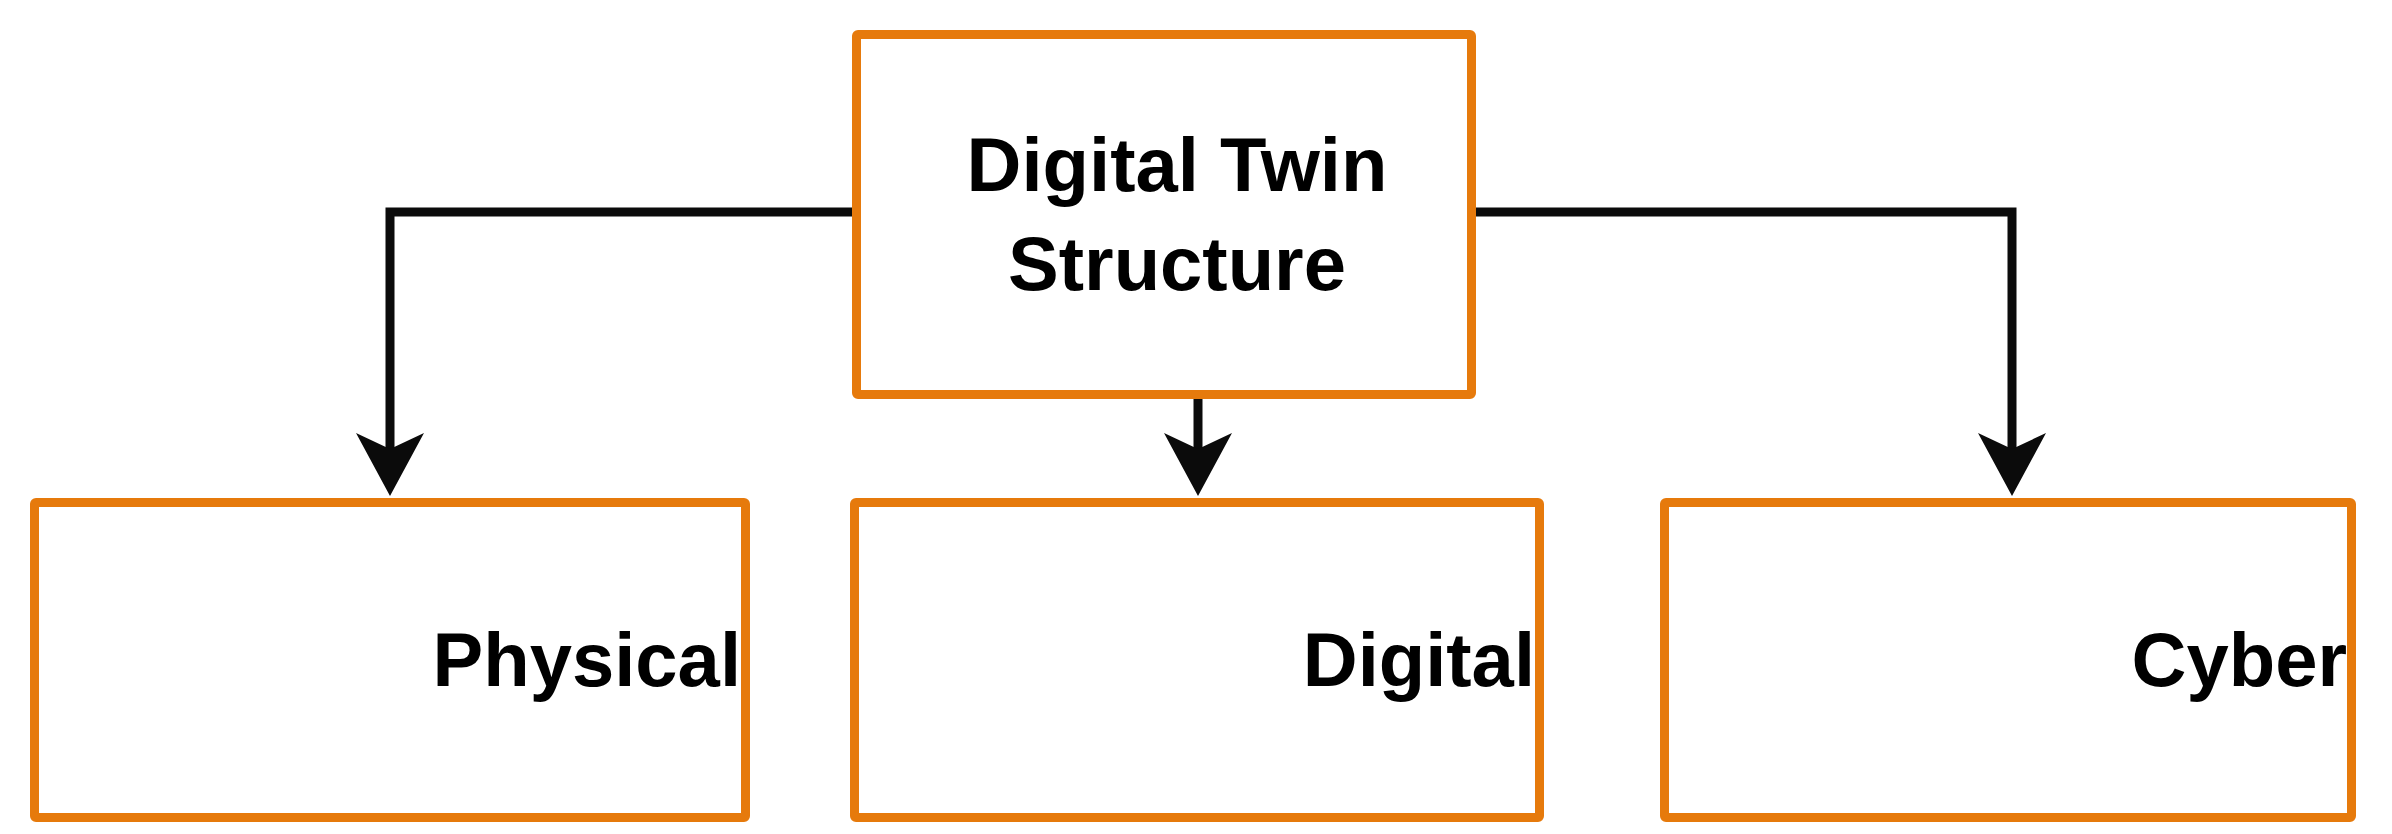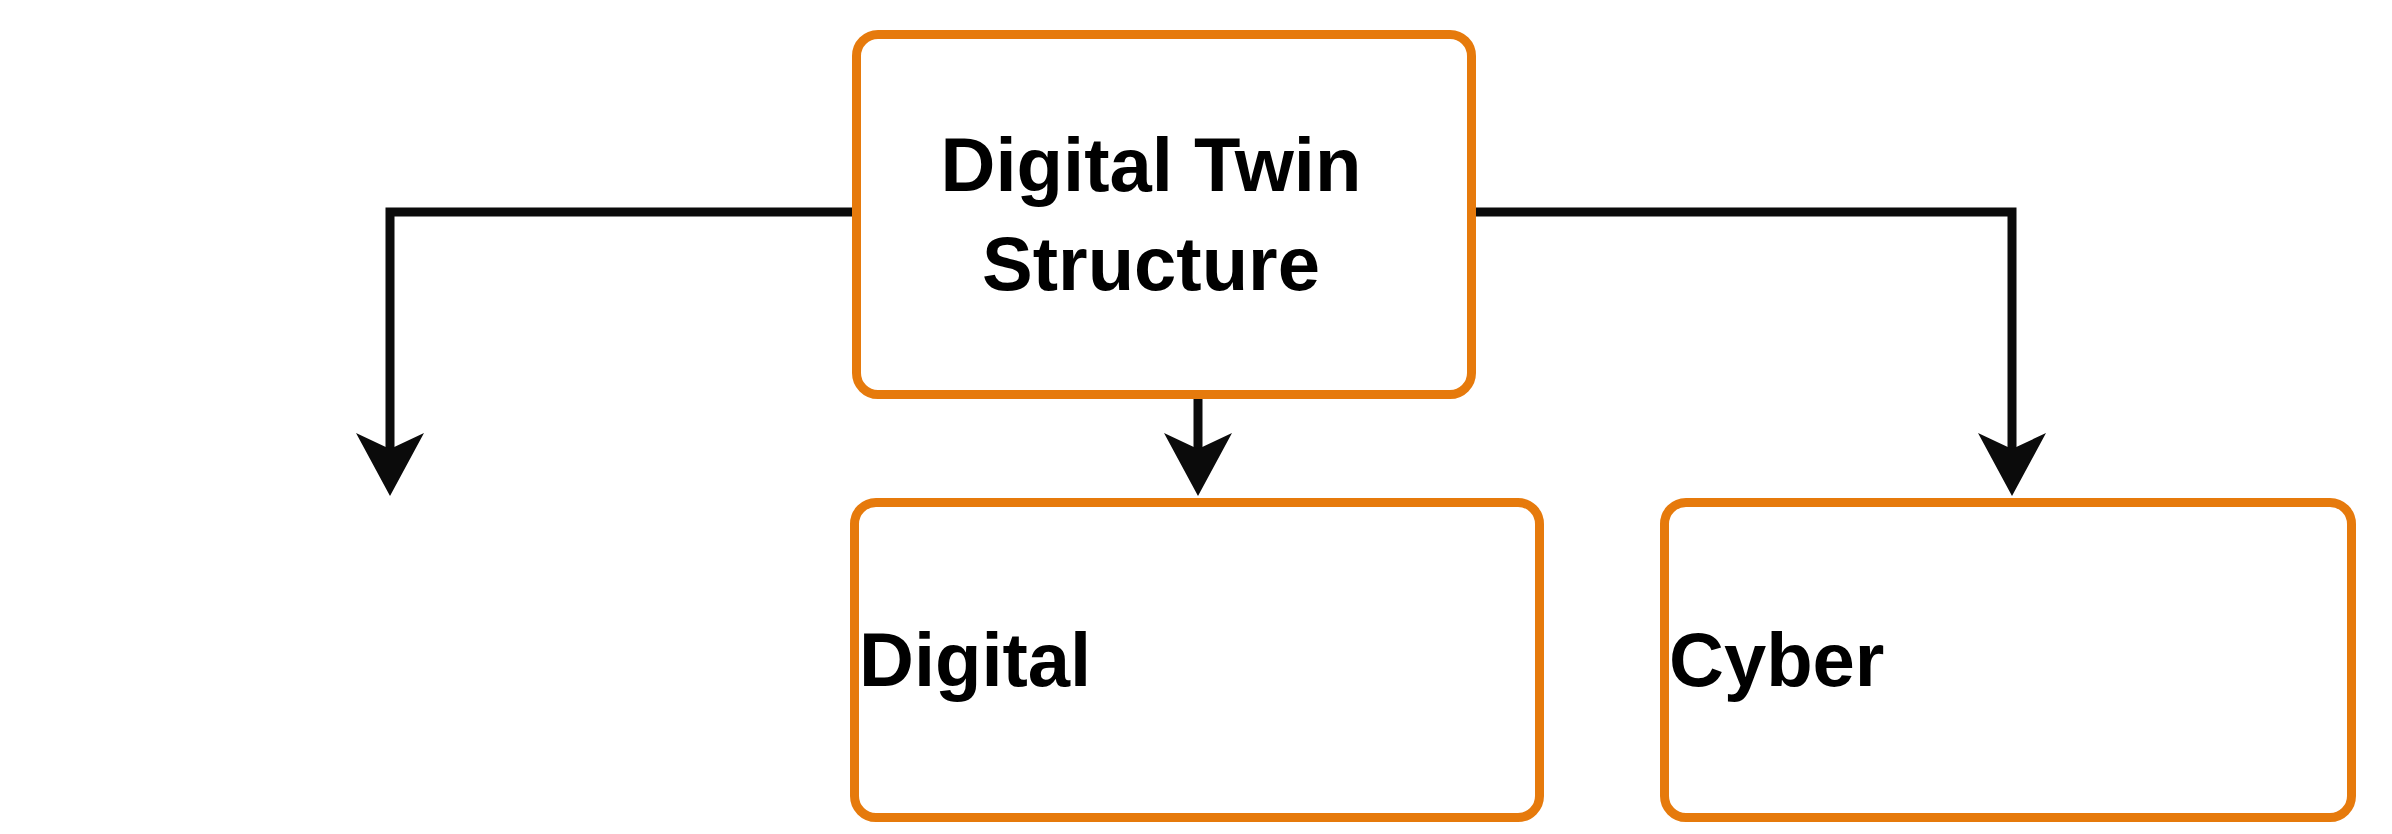--- a/index.html
+++ b/index.html
@@ -38,24 +38,24 @@
     stroke-linejoin: miter;
   }
   .edge-arrowhead {
     fill: var(--connector);
     stroke: none;
   }
   .node {
     position: absolute;
     background: var(--node-fill);
     border: 9px solid var(--node-border);
-    border-radius: 26px;
+    border-radius: 6px;
     display: flex;
     align-items: center;
-    justify-content: flex-start;
+    justify-content: flex-end;
     text-align: center;
   }
   .node-label {
     font-size: 76px;
     font-weight: 700;
     line-height: 1.3;
     color: var(--label-text);
     letter-spacing: 0px;
   }
   #node-root   { left: 852px;  top: 30px;  width: 624px; height: 369px; }
@@ -81,20 +81,23 @@
     <g>
       <path class="edge-line" d="M 1476 212 L 2012 212 L 2012 451"></path>
       <path class="edge-arrowhead" d="M 2012 496 L 1978 433 L 2012 449 L 2046 433 Z"></path>
     </g>
   </svg>
 
   <div class="node" id="node-root">
     <div class="node-label">Digital Twin Structure</div>
   </div>
 
+  <div class="node" id="node-physical">
+    <div class="node-label">Physical</div>
+  </div>
 
   <div class="node" id="node-cyber">
     <div class="node-label">Cyber</div>
   </div>
 
   <div class="node" id="node-digital">
     <div class="node-label">Digital</div>
   </div>
 
 </div>

